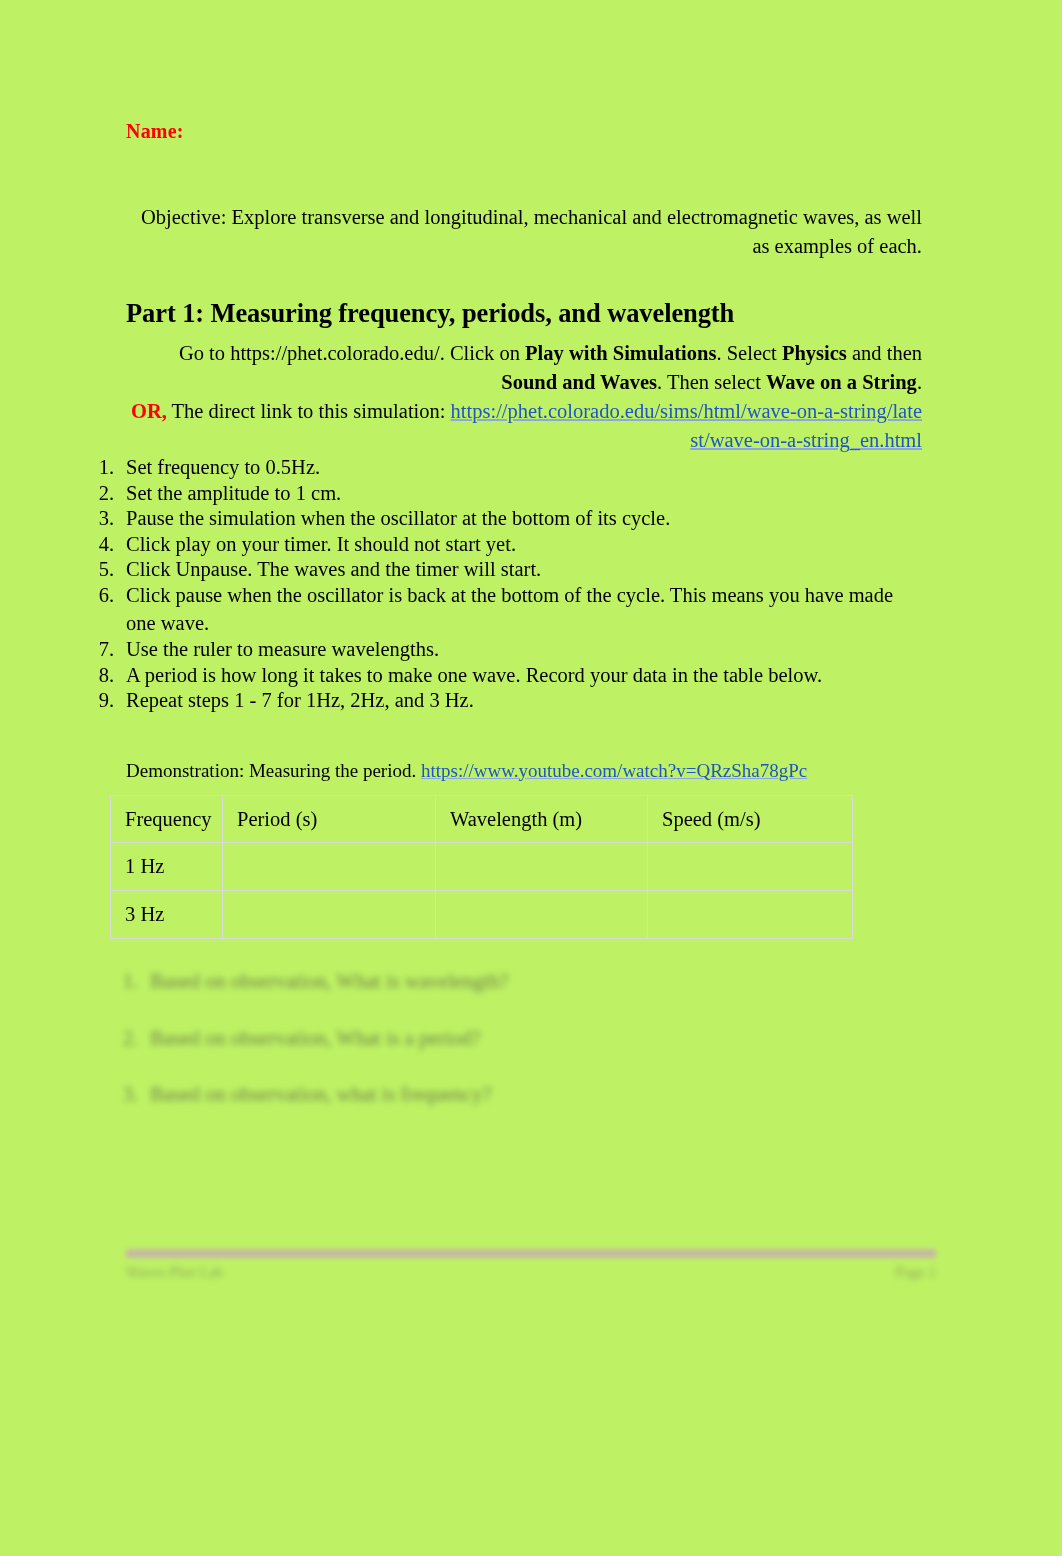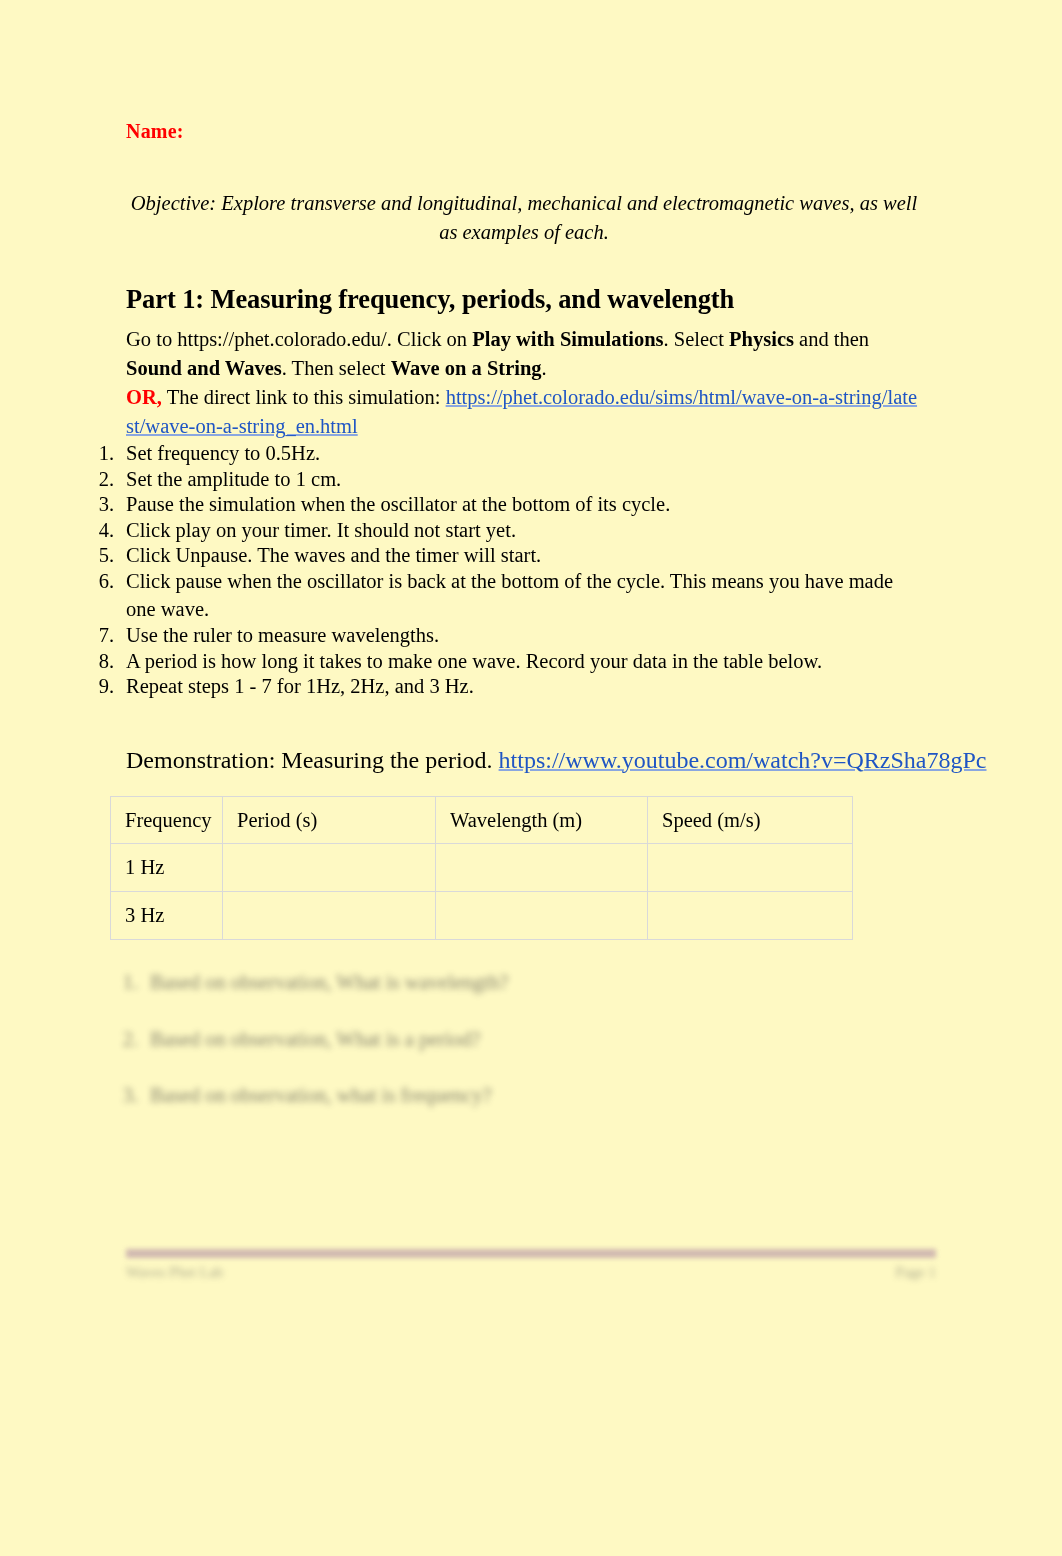--- a/index.html
+++ b/index.html
@@ -14,21 +14,21 @@
     position: relative;
     font-family: "Liberation Serif", "DejaVu Serif", serif;
     color: #000000;
     overflow: hidden;
   }
   .page {
     position: absolute;
     top: 0; left: 0;
     width: 1062px;
     height: 1556px;
-    background: #fef9c3;
+    background: #bef264;
   }
   .content {
     position: absolute;
     left: 126px;
     top: 118px;
     width: 796px;
   }
 
   
   .name-line {
@@ -37,39 +37,39 @@
     color: #ff0000;
     letter-spacing: 0.2px;
     margin: 0 0 0 0;
     line-height: 1.35;
   }
 
   
   .objective {
     font-size: 20.5px;
     line-height: 1.42;
-    margin: 44px 0 0 0;
-    text-align: center;
-    font-style: italic;
+    margin: 58px 0 0 0;
+    text-align: right;
   }
 
   
   .part-heading {
     font-size: 26.5px;
     font-weight: bold;
     line-height: 1.2;
     margin: 37px 0 0 0;
     letter-spacing: -0.1px;
   }
 
   
   .intro {
     font-size: 20.5px;
     line-height: 1.42;
     margin: 9px 0 0 0;
+    text-align: right;
   }
   .intro b { font-weight: bold; }
   .or-red {
     color: #ff0000;
     font-weight: bold;
   }
   a.link, .link {
     color: #1f55c4;
     text-decoration: underline;
     text-decoration-color: #8aa7e0;
@@ -105,29 +105,29 @@
   ol.steps > li::before {
     content: counter(stepcnt) ".";
     position: absolute;
     left: 0;
     width: 28px;
     text-align: right;
   }
 
   
   .demos {
-    font-size: 24px;
+    font-size: 19px;
     line-height: 1.35;
     margin: 44px 0 0 0;
   }
   .demo-line { white-space: nowrap; }
 
   
   .table-wrap {
-    margin: 20px 0 0 -16px;
+    margin: 12px 0 0 -16px;
     width: 742px;
   }
   table.data-table {
     border-collapse: collapse;
     width: 742px;
     table-layout: fixed;
     font-size: 20.5px;
   }
   table.data-table col.c1 { width: 112px; }
   table.data-table col.c2 { width: 213px; }

